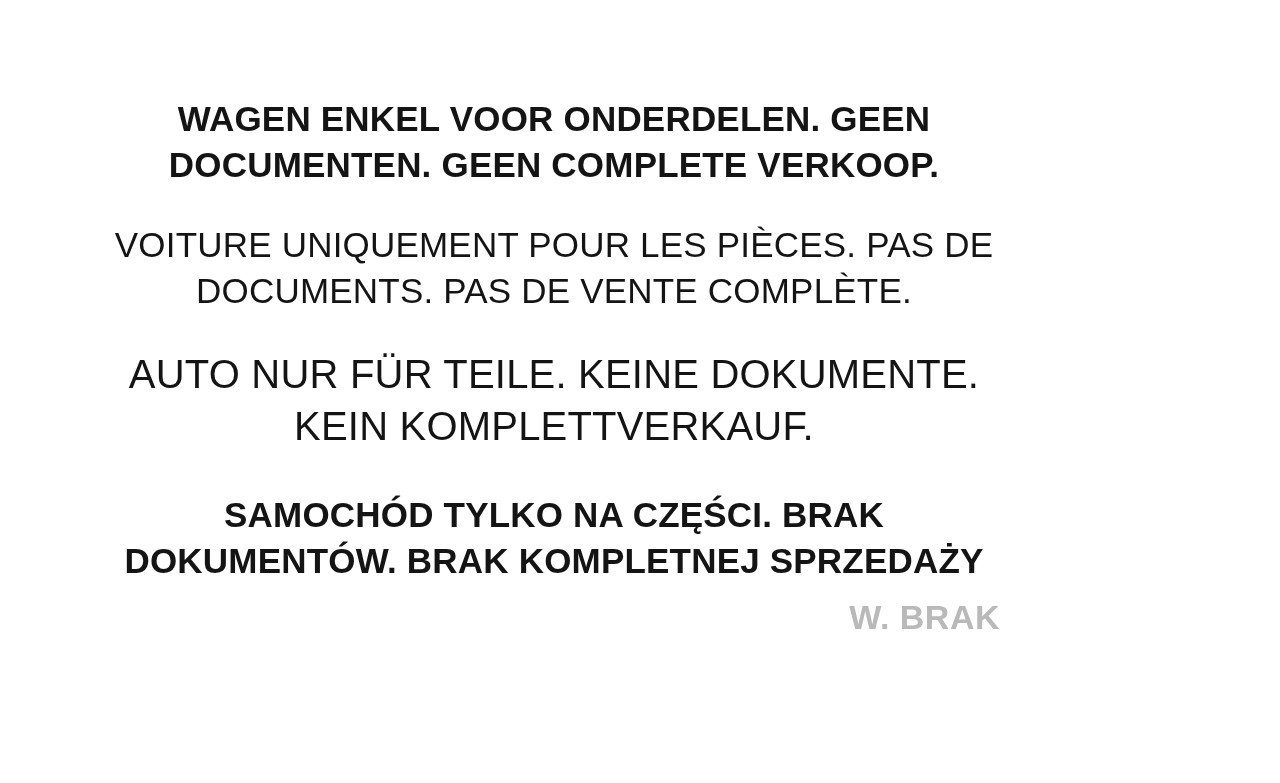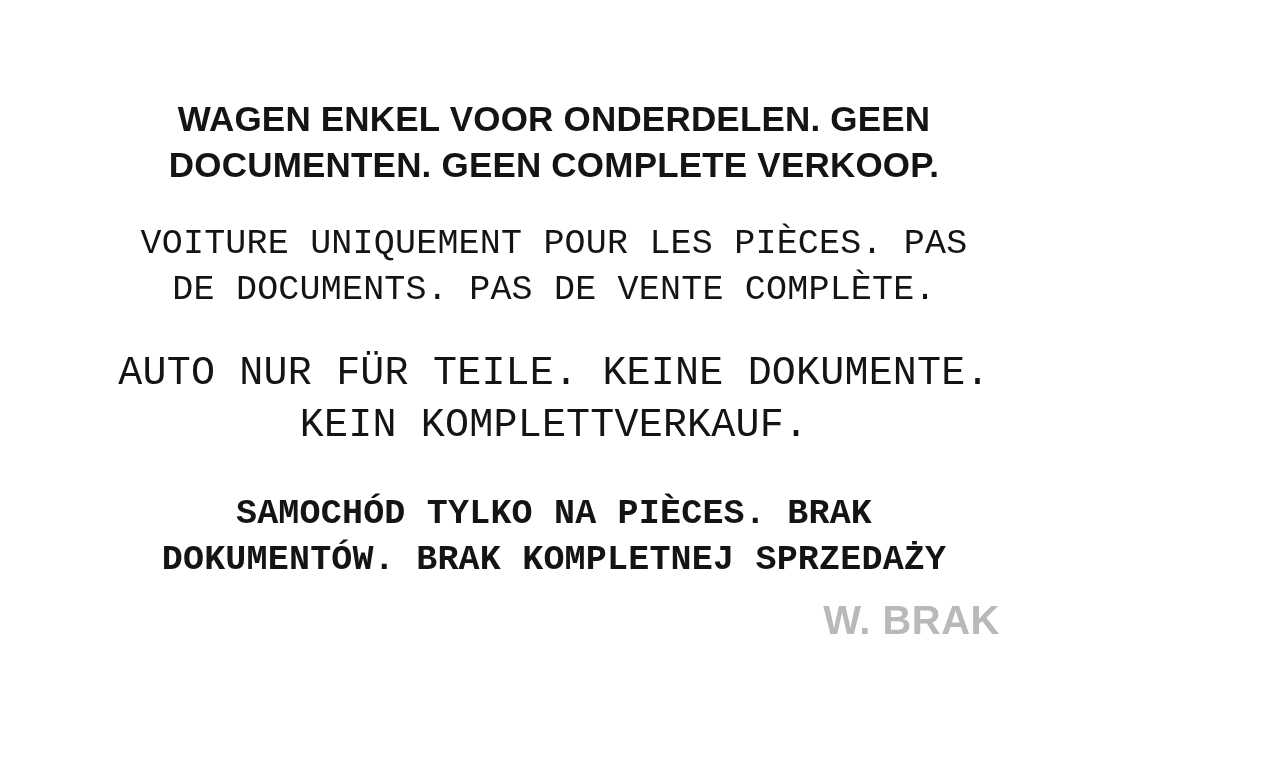--- a/index.html
+++ b/index.html
@@ -22,21 +22,20 @@
     padding: 70px 110px 0 110px;
   }
   .block {
     text-align: center;
     color: #141414;
     line-height: 1.30;
     letter-spacing: 0.2px;
   }
   .block + .block {
     margin-top: 12px;
-    font-family: Liberation Mono, monospace;
   }
   .b-nl {
     font-weight: bold;
     font-size: 35px;
     margin-top: 26px;
   }
   .b-fr {
     font-weight: normal;
     font-size: 35px;
     margin-top: 30px;
@@ -54,37 +53,37 @@
   .b-pl {
     font-weight: bold;
     font-size: 35px;
     margin-top: 30px;
   }
   
   .ghost {
     position: absolute;
     right: 108px;
     top: 598px;
-    font-size: 40px;
+    font-size: 34px;
     font-weight: bold;
     color: #b9b9b9;
     letter-spacing: 0.5px;
     white-space: nowrap;
     pointer-events: none;
   }
 </style>
 </head>
 <body>
 
 <div class="page">
 
   <p class="block b-nl">WAGEN ENKEL VOOR ONDERDELEN. GEEN DOCUMENTEN. GEEN COMPLETE VERKOOP.</p>
 
   <p class="block b-fr">VOITURE UNIQUEMENT POUR LES PIÈCES. PAS DE DOCUMENTS. PAS DE VENTE COMPLÈTE.</p>
 
 
   <p class="block b-de">AUTO NUR FÜR TEILE. KEINE DOKUMENTE. KEIN KOMPLETTVERKAUF.</p>
 
-  <p class="block b-pl">SAMOCHÓD TYLKO NA PIÈCES. BRAK DOKUMENTÓW. BRAK KOMPLETNEJ SPRZEDAŻY</p>
+  <p class="block b-pl">SAMOCHÓD TYLKO NA CZĘŚCI. BRAK DOKUMENTÓW. BRAK KOMPLETNEJ SPRZEDAŻY</p>
 
   <span class="ghost">W. BRAK</span>
 
 </div>
 
 </body></html>

